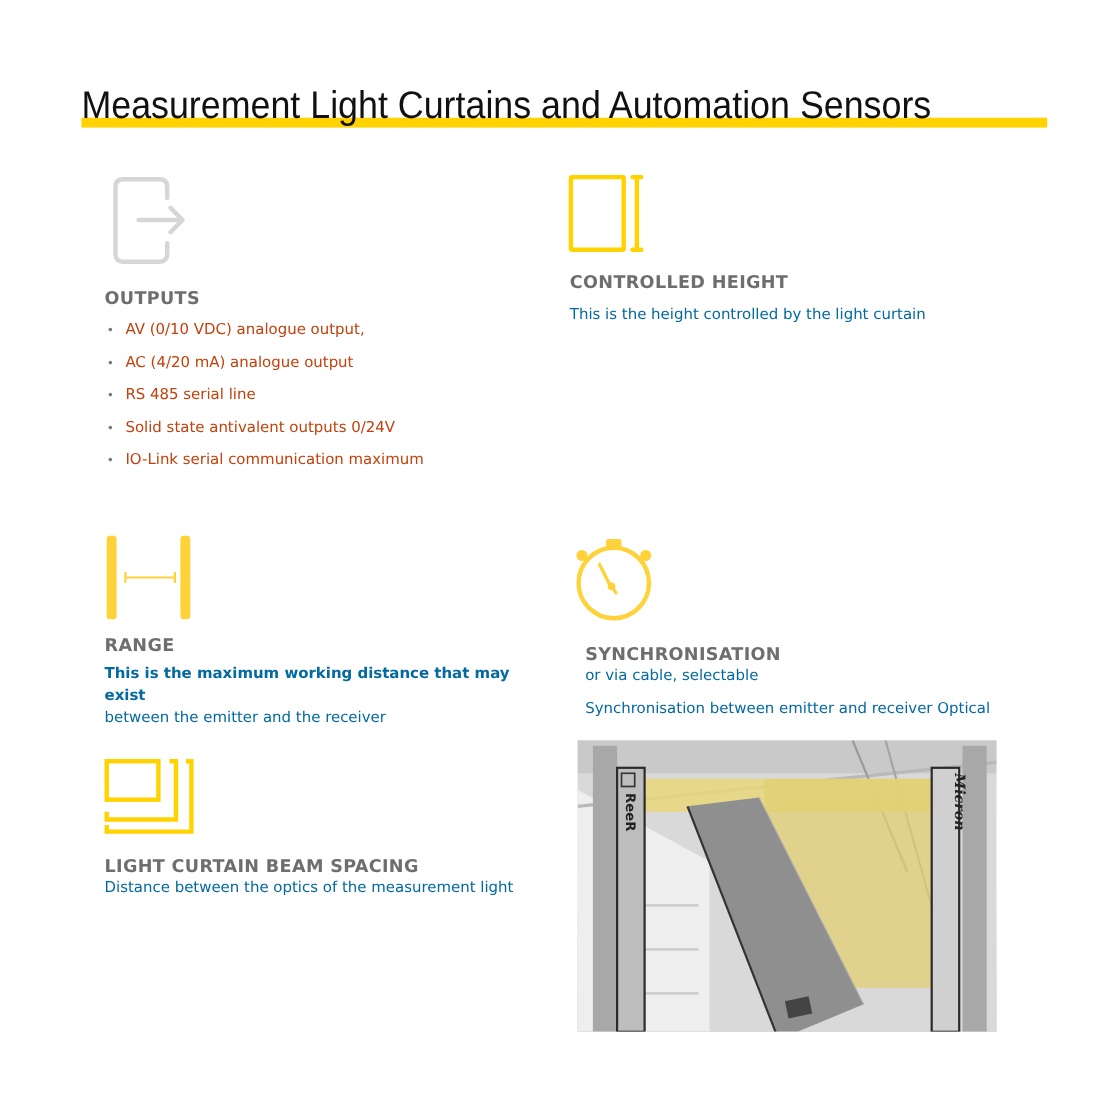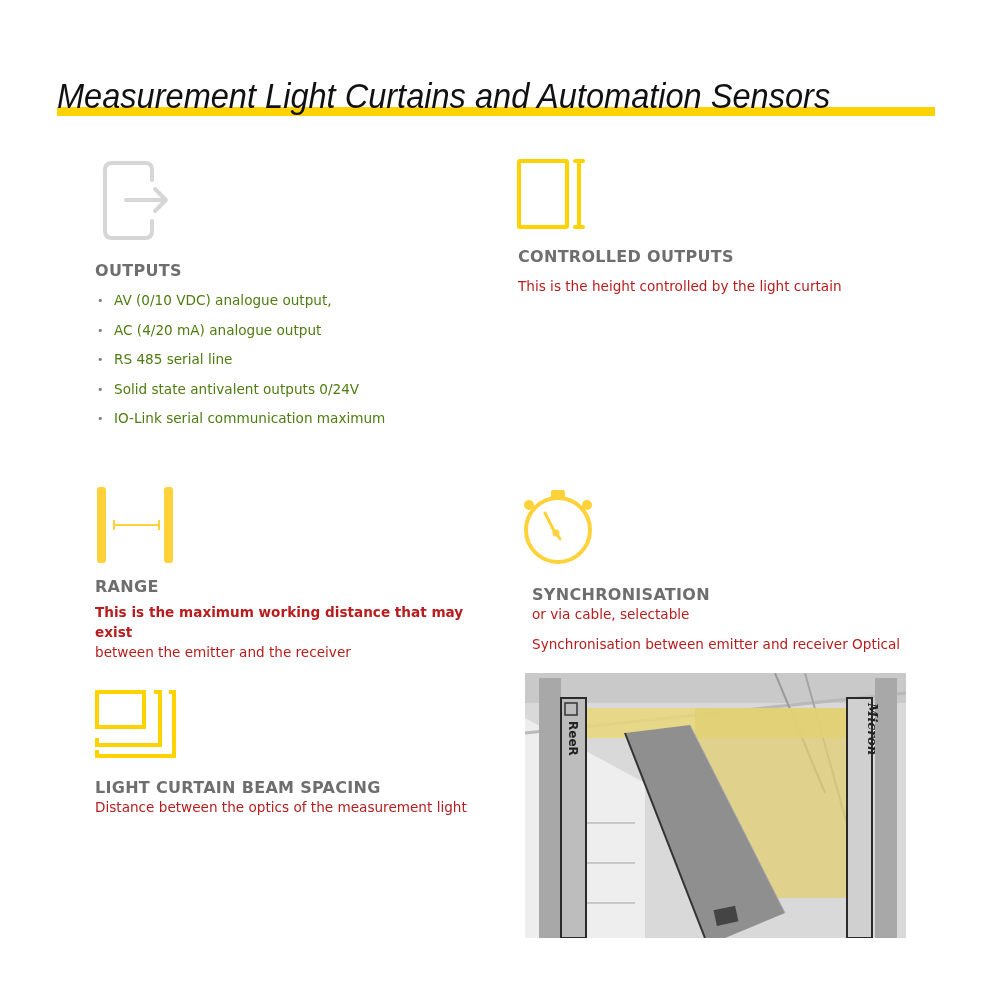--- a/index.html
+++ b/index.html
@@ -1,29 +1,29 @@
 <!DOCTYPE html>
 <html><head>
   <meta charset="utf-8">
   <style>
     html, body { margin: 0; padding: 0; background: #ffffff; }
     body { width: 1000px; height: 1000px; position: relative; overflow: hidden;
            font-family: "DejaVu Sans", sans-serif; color: #777777; }
-    .title-wrap { position: absolute; left: 57px; top: 74px; font-style: italic; }
+    .title-wrap { position: absolute; left: 74px; top: 74px; }
     .page-title { font-family: "Liberation Sans", sans-serif; font-size: 35px; font-weight: 400;
                   color: #111111; margin: 0; letter-spacing: 0px; white-space: nowrap;
                   position: relative; z-index: 2; line-height: 44px; transform: scaleX(0.93); transform-origin: left; }
     .underline { position: absolute; left: 0px; top: 33px; width: 878px; height: 9px; background: #FFD200; z-index: 1; }
 
     .feature { position: absolute; }
     .feature h3 { margin: 0; font-family: "DejaVu Sans", sans-serif; font-size: 16px; font-weight: 700;
                   color: #6e6e6e; letter-spacing: 0.3px; }
-    .feature p { margin: 0; font-size: 13.6px; line-height: 20px; color: #b91c1c; }
+    .feature p { margin: 0; font-size: 13.6px; line-height: 20px; color: #0369a1; }
     .feature ul { margin: 0; padding: 0; list-style: none; }
-    .feature li { font-size: 13.6px; line-height: 29.5px; color: #4d7c0f; position: relative; padding-left: 19px; }
+    .feature li { font-size: 13.6px; line-height: 29.5px; color: #c2410c; position: relative; padding-left: 19px; }
     .feature li::before { content: "•"; position: absolute; left: 2px; top: 0; font-size: 11px; color: #7a7a7a; }
 
     .icon { position: absolute; }
 
     .photo { position: absolute; left: 525px; top: 673px; width: 381px; height: 265px; overflow: hidden;
              background: linear-gradient(180deg, #dcdcdc 0%, #e9e9e9 40%, #cfcfcf 100%); }
   </style>
 </head>
 <body>
 
@@ -49,21 +49,21 @@
   </ul>
 </div>
 
 <div class="icon" style="left:516px; top:158px;">
   <svg width="70" height="72" viewBox="0 0 70 72">
     <rect x="3" y="3" width="48" height="66" fill="none" stroke="#FFD200" stroke-width="4" rx="1"></rect>
     <path d="M59 3 H67 M63 3 V69 M59 69 H67" fill="none" stroke="#FFD200" stroke-width="4" stroke-linecap="round"></path>
   </svg>
 </div>
 <div class="feature" style="left:518px; top:247px; width:380px;">
-  <h3>CONTROLLED OUTPUTS</h3>
+  <h3>CONTROLLED HEIGHT</h3>
   <p style="margin-top:10px;">This is the height controlled by the light curtain</p>
 </div>
 
 <div class="icon" style="left:96px; top:486px;">
   <svg width="80" height="78" viewBox="0 0 80 78">
     <rect x="1" y="1" width="9" height="76" rx="3" fill="#FFD23A"></rect>
     <rect x="68" y="1" width="9" height="76" rx="3" fill="#FFD23A"></rect>
     <path d="M18 39 H63 M18 34 V44 M63 34 V44" fill="none" stroke="#FFD23A" stroke-width="2"></path>
   </svg>
 </div>

